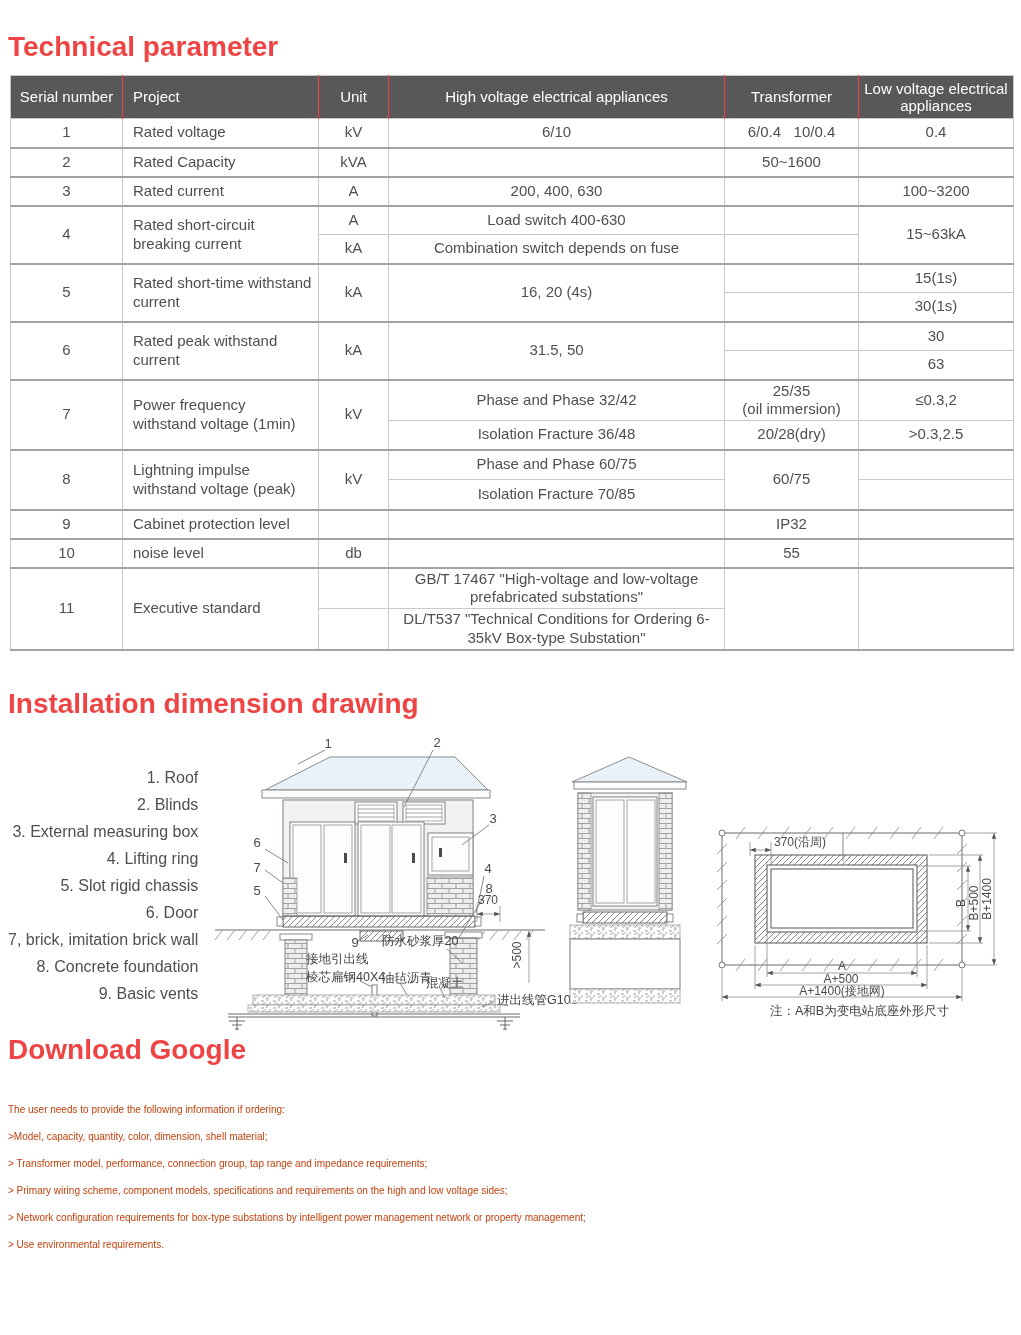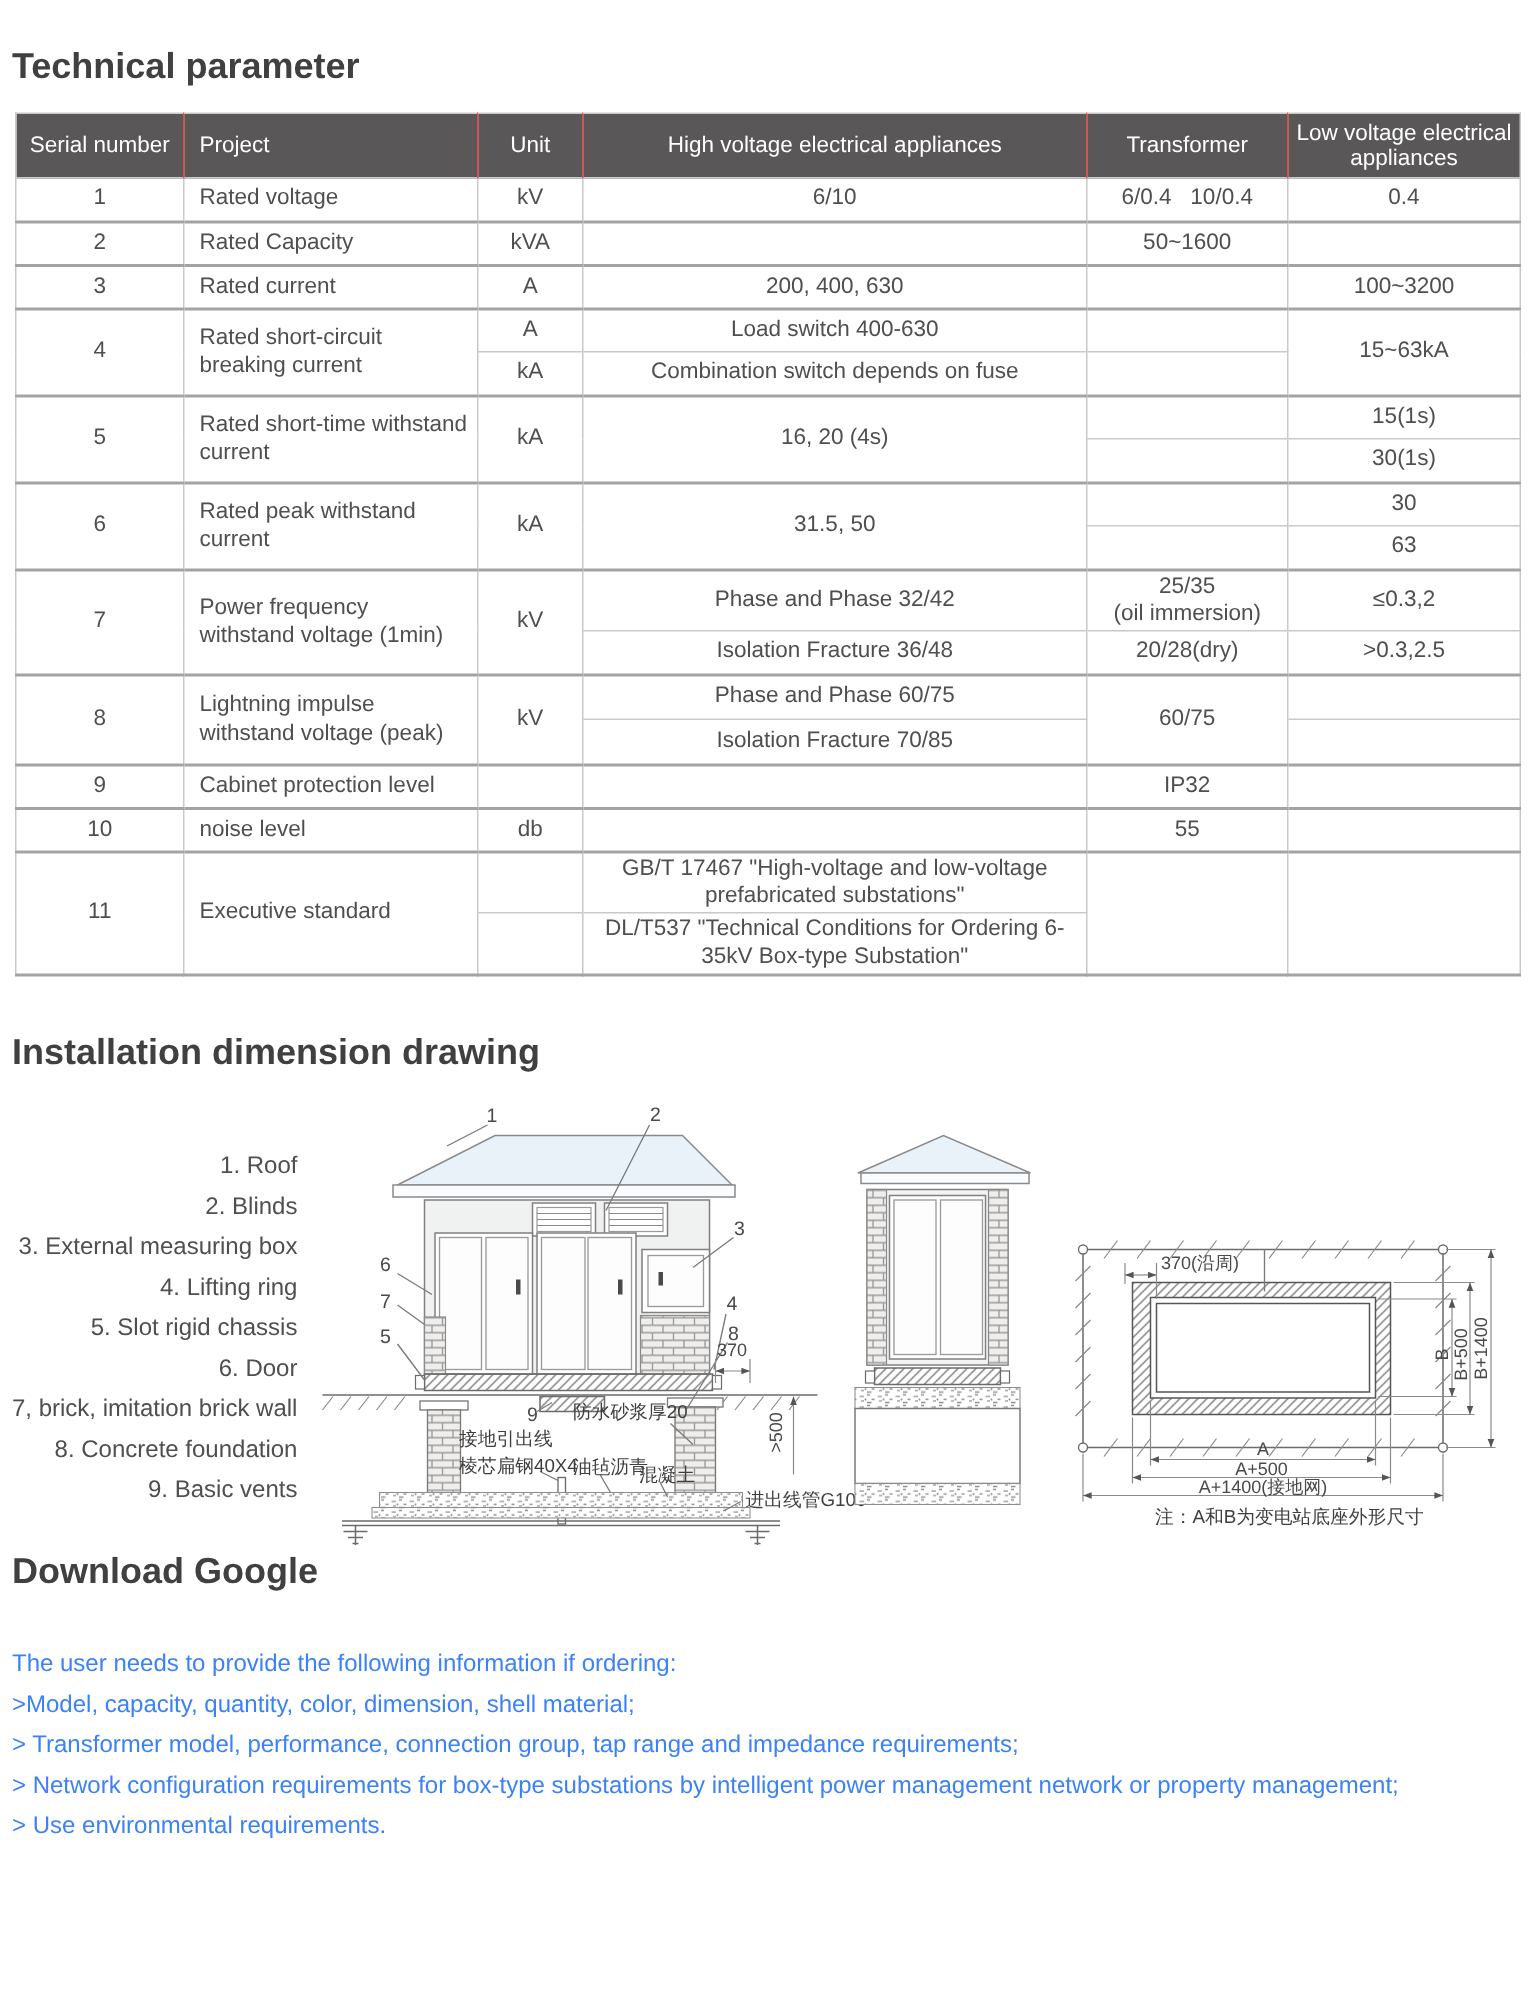--- a/index.html
+++ b/index.html
@@ -1,22 +1,22 @@
 <!DOCTYPE html>
 <html><head>
 <meta charset="utf-8">
 <style>
   html,body { margin:0; padding:0; }
   body {
     width:1021px; height:1335px; position:relative; background:#ffffff;
     font-family:"Liberation Sans", sans-serif; color:#4f4f4f;
   }
   .sec-title {
-    position:absolute; left:8px; font-size:24px; font-weight:bold;
-    color:#404040; white-space:nowrap;
+    position:absolute; left:8px; font-size:28px; font-weight:bold;
+    color:#ef4444; white-space:nowrap;
   }
   #t1 { top:31px; } #t2 { top:688px; } #t3 { top:1002px;margin-top:32px; }
 
   table.ptable {
     position:absolute; left:10px; top:75px; width:1003px;
     border-collapse:collapse; table-layout:fixed;
     font-size:15px; color:#4f4f4f;
     border:1px solid #c9c9c9; border-bottom:2px solid #a3a3a3;
   }
   .ptable th {
@@ -30,21 +30,21 @@
     line-height:1.25;
   }
   .ptable th.left, .ptable td.left { text-align:left; padding-left:10px; }
   .ptable tr.g > td { border-top:2px solid #a3a3a3; }
   tr.h29 { height:29px; } tr.h30 { height:30px; } tr.h41 { height:41px; }
   .pre { white-space:pre-wrap; } .preline { white-space:pre-line; }
 
   .legend { position:absolute; left:8px; top:764px; font-size:16px; color:#4f4f4f;text-align:right; }
   .legend div { height:27px; line-height:27px; white-space:nowrap; }
 
-  .download { position:absolute; left:8px; top:1096px; font-size:16px; color:#3b82f6; }
+  .download { position:absolute; left:8px; top:1096px; font-size:10px; color:#c2410c; }
   .download div { height:27px; line-height:27px; white-space:nowrap; }
 
   svg#draw { position:absolute; left:200px; top:733px; }
   .ln   { stroke:#6b6b6b; stroke-width:1; fill:none; }
   .thin { stroke:#8a8a8a; stroke-width:0.8; fill:none; }
   .lead { stroke:#7a7a7a; stroke-width:0.9; fill:none; }
   .lbl  { font-size:13px; fill:#4a4a4a; font-family:"Liberation Sans",sans-serif; }
   .dim  { font-size:12px; fill:#4a4a4a; font-family:"Liberation Sans",sans-serif; }
   .cn   { font-size:12.5px; fill:#3f3f3f; font-family:"Liberation Sans",sans-serif; }
 </style>
@@ -387,15 +387,16 @@
     <text x="570" y="282" class="cn">注：A和B为变电站底座外形尺寸</text>
   </g>
 </svg>
 
 <div class="sec-title" id="t3">Download Google</div>
 
 <div class="download">
   <div>The user needs to provide the following information if ordering:</div>
   <div>&gt;Model, capacity, quantity, color, dimension, shell material;</div>
   <div>&gt; Transformer model, performance, connection group, tap range and impedance requirements;</div>
+  <div>&gt; Primary wiring scheme, component models, specifications and requirements on the high and low voltage sides;</div>
   <div>&gt; Network configuration requirements for box-type substations by intelligent power management network or property management;</div>
   <div>&gt; Use environmental requirements.</div>
 </div>
 
 </body></html>

